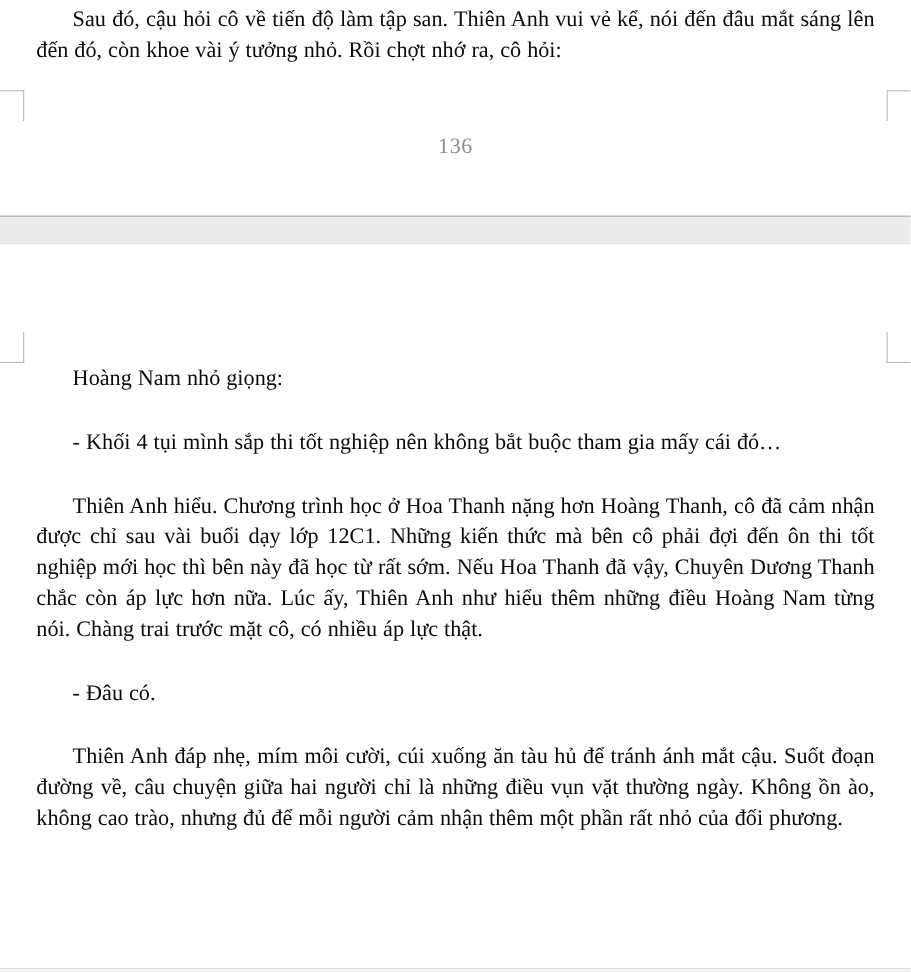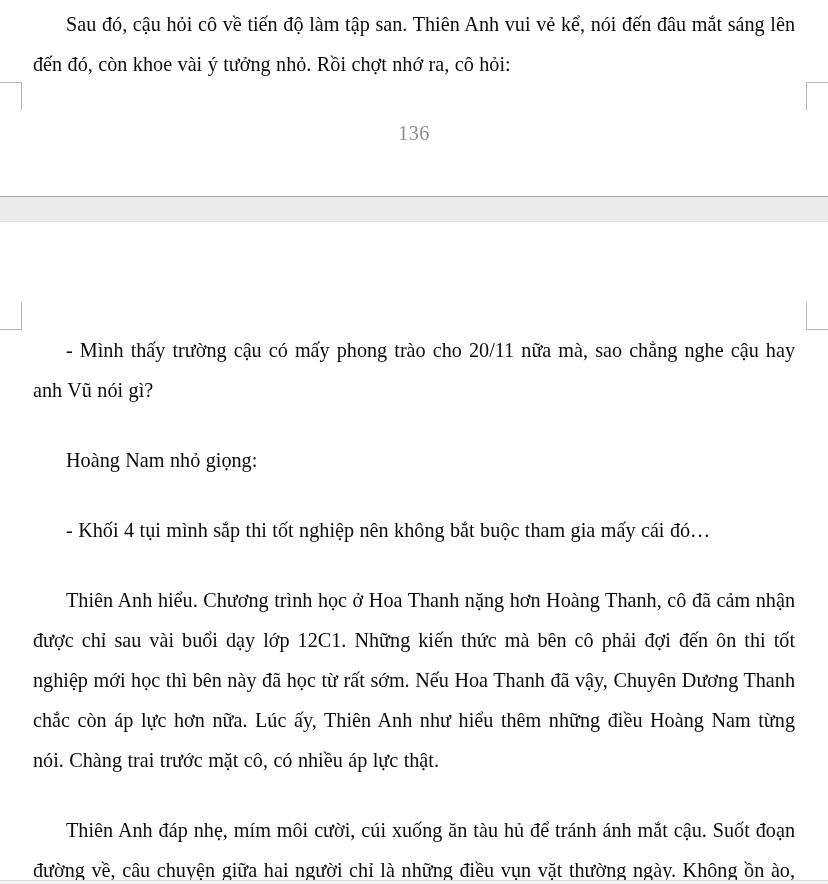--- a/index.html
+++ b/index.html
@@ -37,21 +37,21 @@
 
   
   .text-block {
     padding: 0 33px 0 33px;
     box-sizing: border-box;
   }
 
   p.para {
     margin: 0 0 0 0;
     font-size: 20.2px;
-    line-height: 40px;
+    line-height: 28px;
     text-align: justify;
     text-indent: 33px;
     letter-spacing: 0px;
     word-spacing: 0.4px;
     color: #0b0b0b;
   }
   p.para + p.para { margin-top: 30px; }
 
   
   .page-one .text-block { padding-top: 4px; }
@@ -132,22 +132,22 @@
   </div>
 
   <div class="page-gap"></div>
 
   <div class="page page-two">
 
     <div class="corner bl" style="left:0px; top:80px;"></div>
     <div class="corner br" style="right:0px; top:80px;"></div>
 
     <div class="text-block" style="padding-top:108px;">
-      <p class="para">- Mình thấy trường cậu có mấy phong trào cho 20/11 nữa mà, sao chẳng nghe cậu hay anh Vũ nói gì?</p>
       <p class="para">Hoàng Nam nhỏ giọng:</p>
       <p class="para">- Khối 4 tụi mình sắp thi tốt nghiệp nên không bắt buộc tham gia mấy cái đó…</p>
       <p class="para">Thiên Anh hiểu. Chương trình học ở Hoa Thanh nặng hơn Hoàng Thanh, cô đã cảm nhận được chỉ sau vài buổi dạy lớp 12C1. Những kiến thức mà bên cô phải đợi đến ôn thi tốt nghiệp mới học thì bên này đã học từ rất sớm. Nếu Hoa Thanh đã vậy, Chuyên Dương Thanh chắc còn áp lực hơn nữa. Lúc ấy, Thiên Anh như hiểu thêm những điều Hoàng Nam từng nói. Chàng trai trước mặt cô, có nhiều áp lực thật.</p>
+      <p class="para">- Đâu có.</p>
       <p class="para">Thiên Anh đáp nhẹ, mím môi cười, cúi xuống ăn tàu hủ để tránh ánh mắt cậu. Suốt đoạn đường về, câu chuyện giữa hai người chỉ là những điều vụn vặt thường ngày. Không ồn ào, không cao trào, nhưng đủ để mỗi người cảm nhận thêm một phần rất nhỏ của đối phương.</p>
     </div>
   </div>
 
   <div class="bottom-edge"></div>
 </div>
 
 </body></html>

